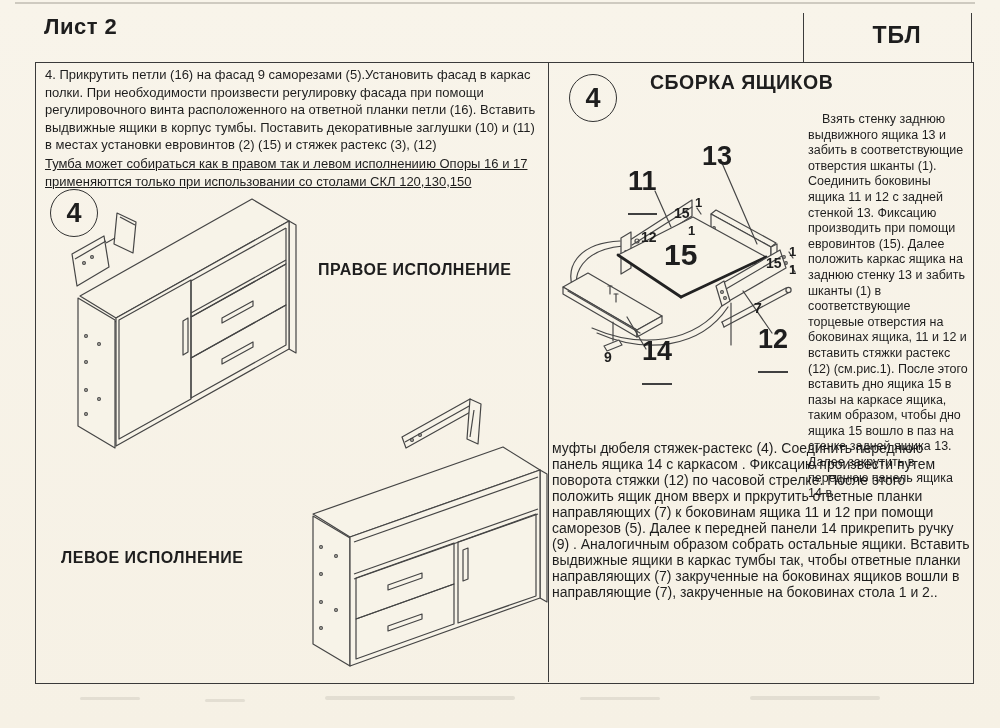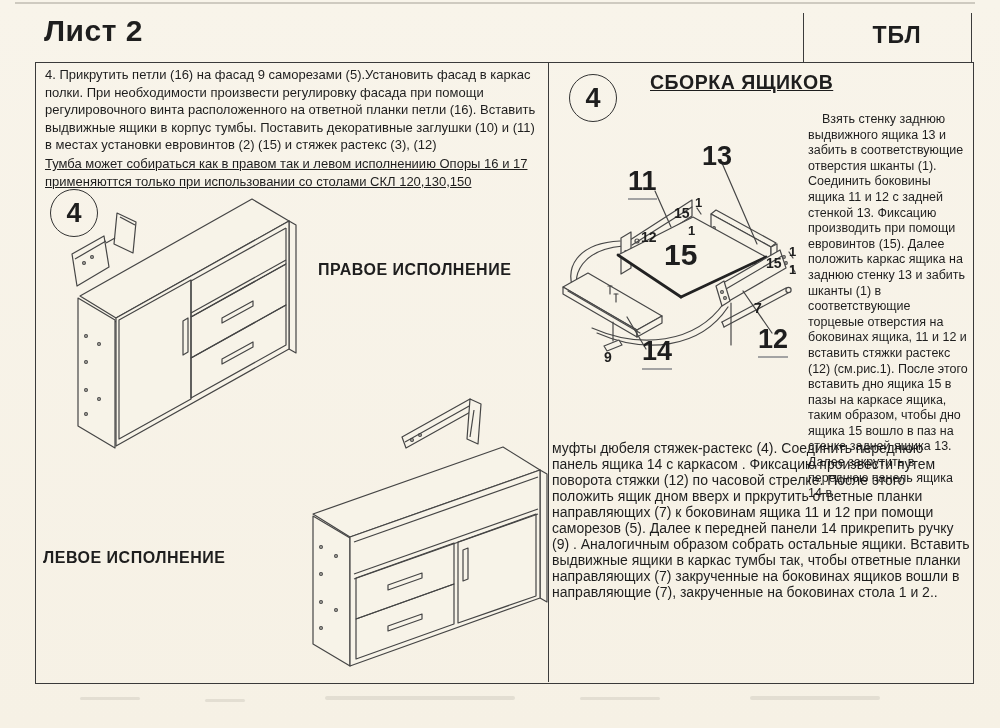--- a/index.html
+++ b/index.html
@@ -3,34 +3,34 @@
 <meta charset="utf-8">
 <style>
   html,body{margin:0;padding:0;}
   body{
     width:1000px;height:728px;position:relative;overflow:hidden;
     background:linear-gradient(180deg,#f8f4ea 0%,#f6f1e5 100%);
     font-family:"Liberation Sans",sans-serif;color:#1e1e1e;
   }
   .vline{position:absolute;width:0;border-left:1.6px solid #3c3c3c;}
   .mainbox{position:absolute;left:35px;top:62px;width:937px;height:620px;border:1.7px solid #3a3a3a;}
-  .sheet-title{position:absolute;left:44px;top:14px;font-size:30px;font-weight:bold;letter-spacing:.5px;}
+  .sheet-title{position:absolute;left:44px;top:14px;font-size:22px;font-weight:bold;letter-spacing:.5px;}
   .doc-code{position:absolute;left:803px;top:22px;width:188px;text-align:center;font-size:23px;font-weight:bold;letter-spacing:1px;}
   .circle4{position:absolute;width:46px;height:46px;border:1.8px solid #333;border-radius:50%;
     display:flex;align-items:center;justify-content:center;font-size:27px;font-weight:bold;}
   .para{position:absolute;font-size:13px;line-height:17.5px;text-align:left;}
   .col-text{position:absolute;left:808px;top:112px;width:162px;font-size:12.5px;line-height:15.6px;text-indent:14px;}
   .bottom-text{position:absolute;left:552px;top:440px;width:418px;font-size:14px;line-height:16px;}
-  .section-title{position:absolute;left:650px;top:71px;font-size:19.5px;font-weight:bold;letter-spacing:.5px;text-decoration:underline;}
+  .section-title{position:absolute;left:650px;top:71px;font-size:19.5px;font-weight:bold;letter-spacing:.5px;}
   .ver-label{position:absolute;font-size:16px;font-weight:bold;letter-spacing:.5px;}
   .plabel{position:absolute;font-weight:bold;line-height:1;}
   .plabel.big{font-size:27px;}
   .plabel.mid{font-size:14px;}
   .plabel.sml{font-size:13px;}
-  .plabel.und{border-bottom:2px solid #a3a3a3;padding-bottom:3px;}
+  .plabel.und{border-bottom:2px solid #404040;padding-bottom:18px;}
   svg{position:absolute;overflow:visible;}
   .smudge{position:absolute;background:rgba(60,55,45,.10);border-radius:2px;}
   .scanline-top{position:absolute;left:15px;top:2px;width:960px;height:2px;background:rgba(60,55,45,.22);}
 </style>
 </head>
 <body>
 
 <div class="scanline-top"></div>
 
 <div>
@@ -46,21 +46,21 @@
 <div>
 
   <div class="para" style="left:45px;top:66px;width:500px;">4. Прикрутить петли (16) на фасад 9 саморезами (5).Установить фасад в каркас полки. При необходимости произвести регулировку фасада при помощи регулировочного винта расположенного на ответной планки петли (16). Вставить выдвижные ящики в корпус тумбы. Поставить декоративные заглушки (10) и (11) в местах установки евровинтов (2) (15) и стяжек растекс (3), (12)</div>
   <div class="para" style="left:45px;top:155px;width:500px;text-decoration:underline;">Тумба может собираться как в правом так и левом исполнениию Опоры 16 и 17 применяюттся только при использовании со столами СКЛ 120,130,150</div>
 
   <div class="circle4" style="left:50px;top:189px;">
     <span>4</span>
   </div>
 
   <div class="ver-label" style="left:318px;top:261px;">ПРАВОЕ ИСПОЛНЕНИЕ</div>
-  <div class="ver-label" style="left:43px;top:549px;text-align:center;">ЛЕВОЕ ИСПОЛНЕНИЕ</div>
+  <div class="ver-label" style="left:61px;top:549px;text-align:center;">ЛЕВОЕ ИСПОЛНЕНИЕ</div>
 
   <svg style="left:55px;top:190px;" width="260" height="270" viewBox="55 190 260 270" fill="none" stroke="#454545" stroke-width="1.2" stroke-linejoin="round">
 
     <polygon points="72,254 104,236 109,267 77,286" fill="#f7f3e8"></polygon>
     <line x1="75" y1="259" x2="106" y2="241"></line>
     <circle cx="84" cy="263" r="1.4"></circle>
       <circle cx="92" cy="257" r="1.4"></circle>
     <polygon points="117,213 136,222 133,253 114,244" fill="#f7f3e8"></polygon>
     <line x1="120" y1="217" x2="135" y2="225"></line>
     <line x1="106" y1="243" x2="115" y2="238"></line>

